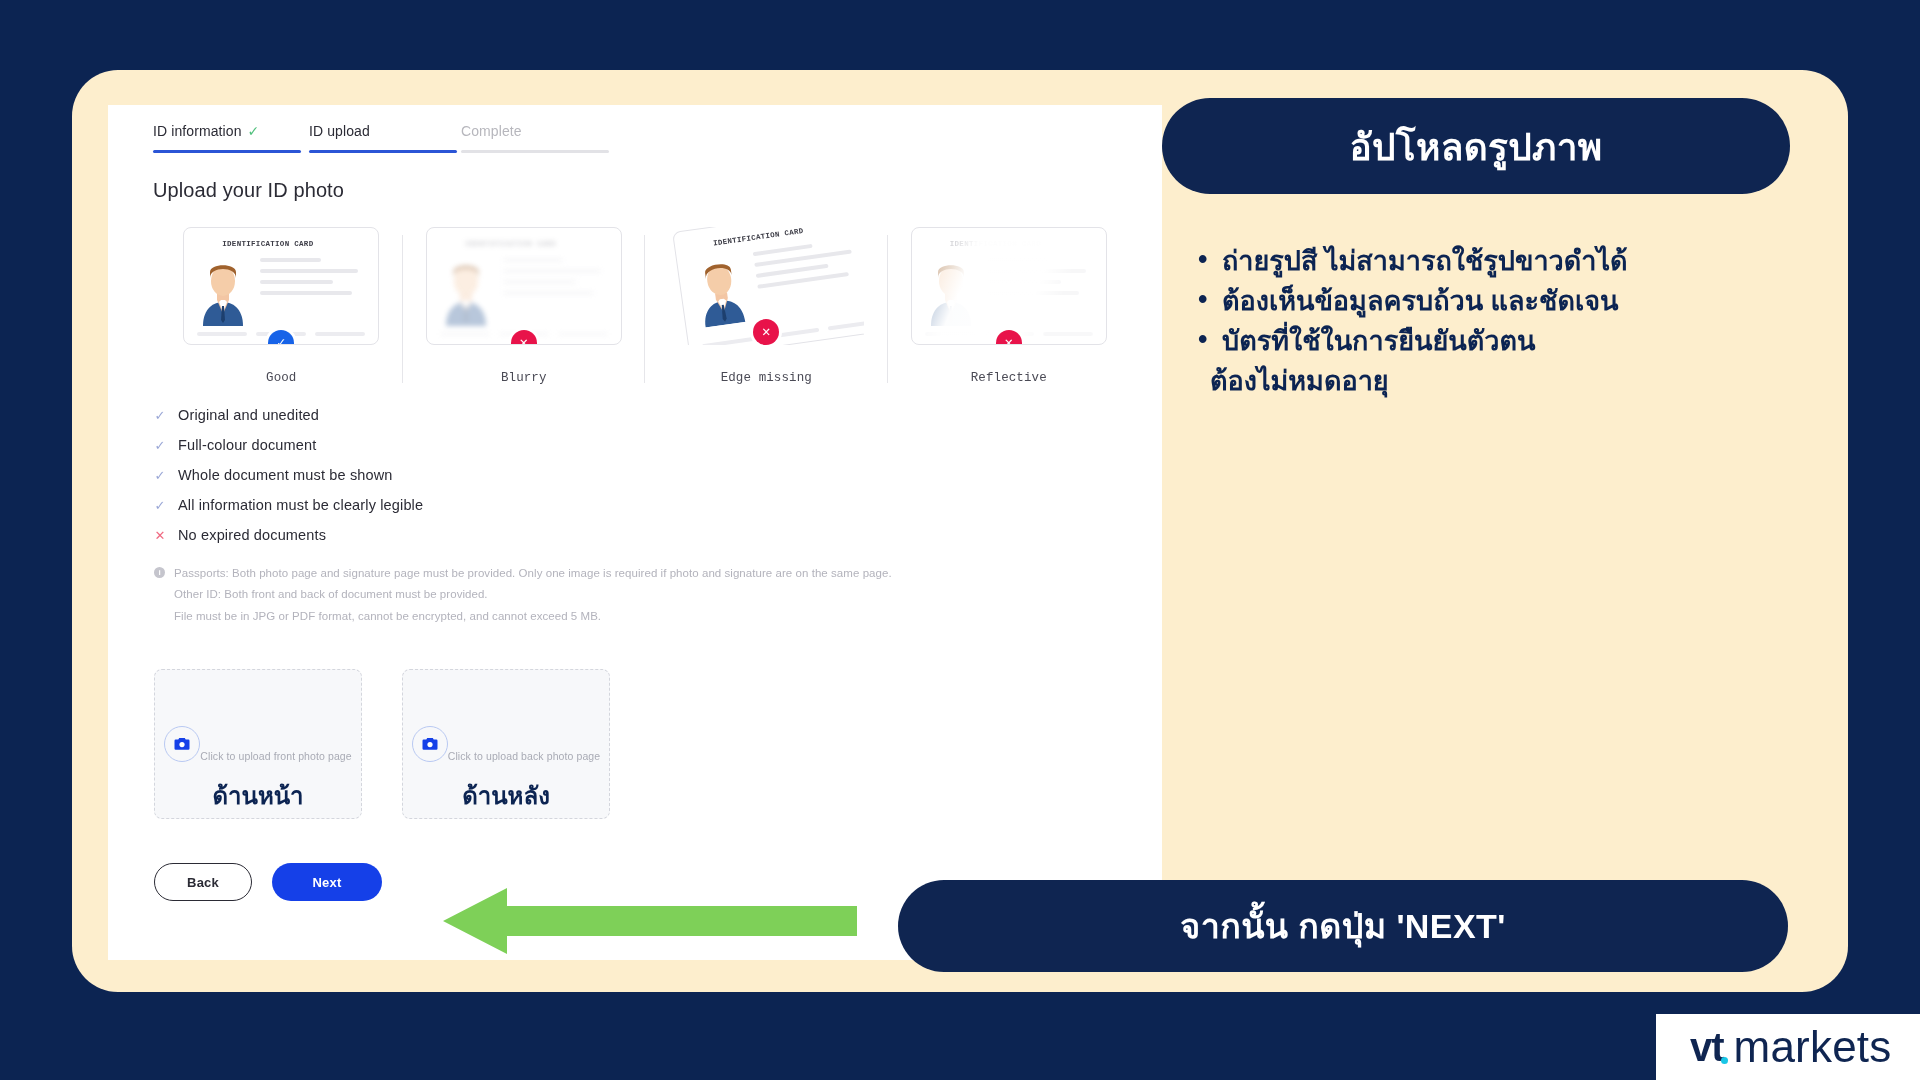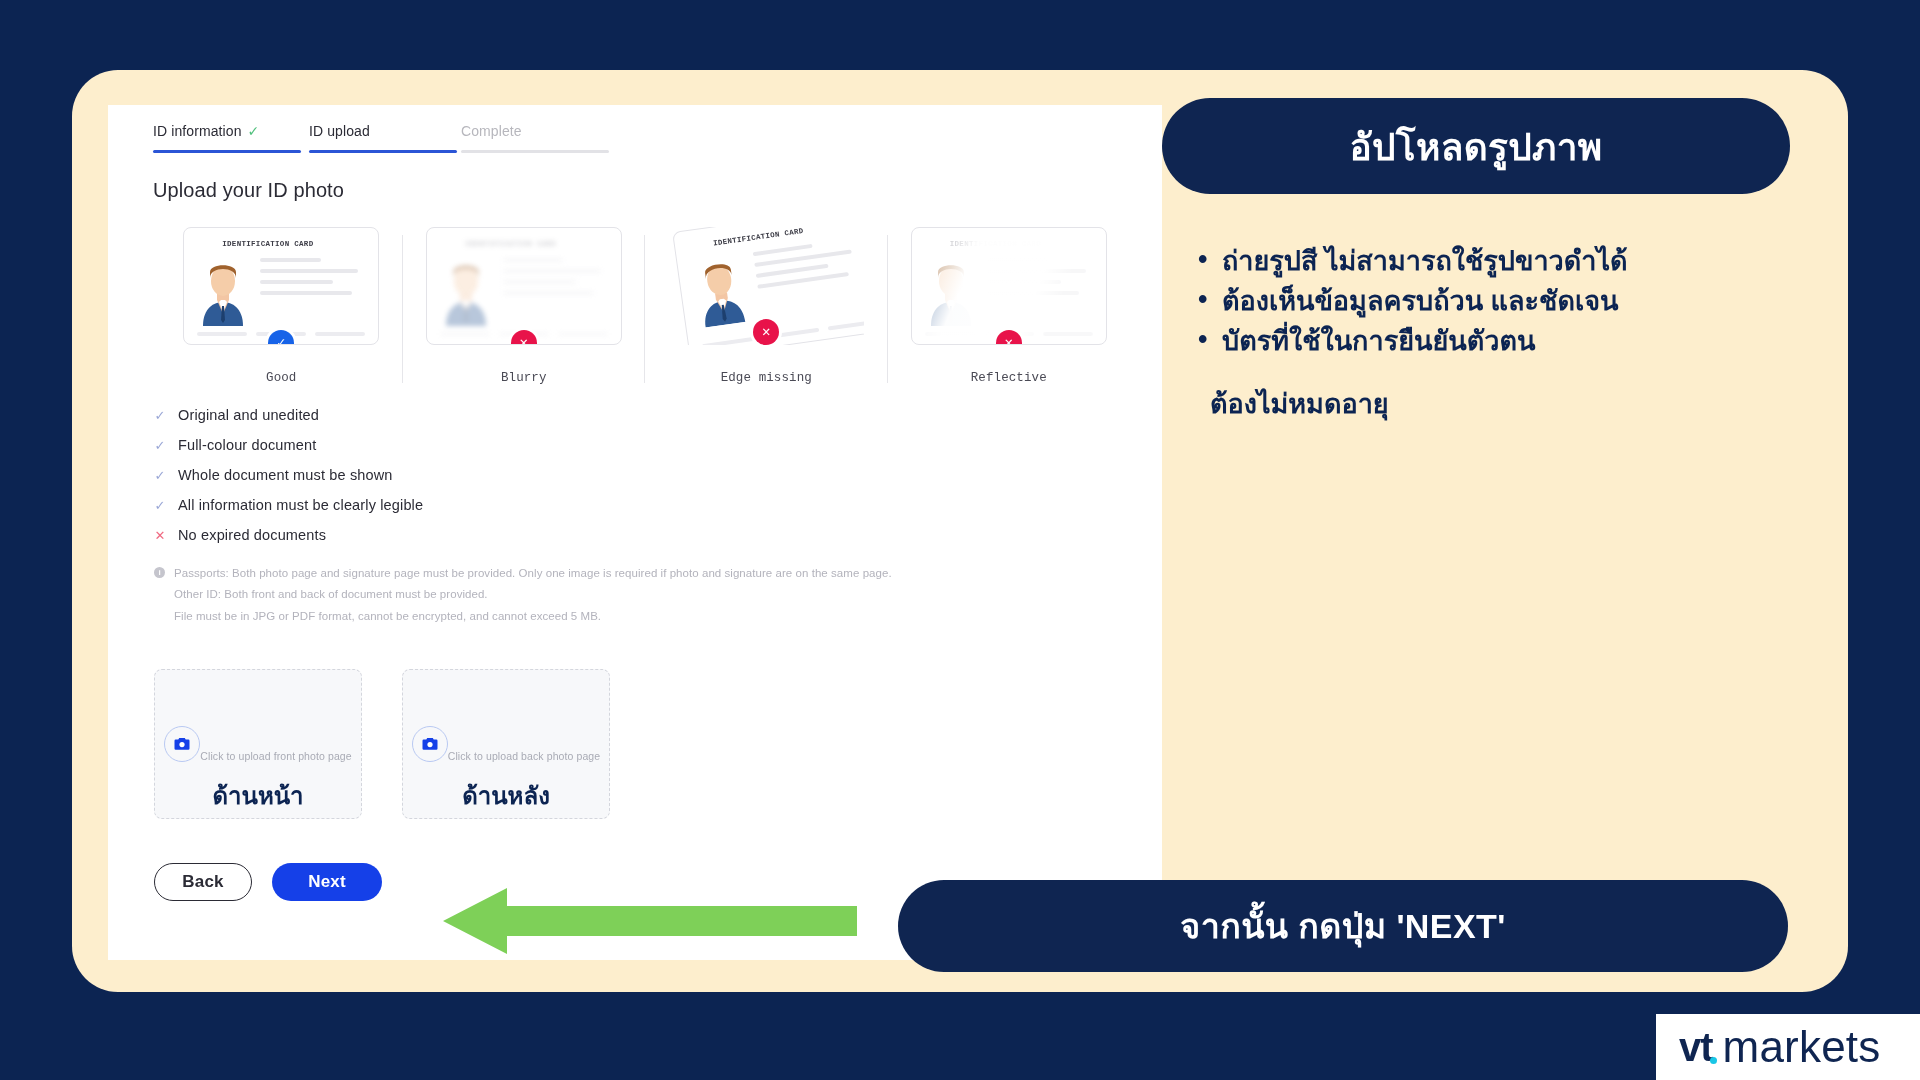--- a/index.html
+++ b/index.html
@@ -140,21 +140,21 @@
     position: absolute; left: 50%; transform: translateX(-50%);
     bottom: 3px;
     font-size: 24px; font-weight: 700; color: #0c2452; white-space: nowrap;
   }
 
   
   .btn-row { position: absolute; left: 46px; top: 758px; display: flex; gap: 20px; align-items: center; }
   .btn {
     height: 38px; border-radius: 19px;
     display: flex; align-items: center; justify-content: center;
-    font-size: 17px; font-weight: 700; letter-spacing: .2px;
+    font-size: 13px; font-weight: 700; letter-spacing: .2px;
     cursor: pointer;
   }
   .btn-back { width: 98px; background: #fff; border: 1.4px solid #2b2b35; color: #2b2b35; }
   .btn-next { width: 110px; background: #1540e8; color: #fff; }
 
   
   .green-arrow { position: absolute; left: 437px; top: 886px; width: 420px; height: 70px; }
 
   
   .title-pill {
@@ -168,36 +168,36 @@
   .bullets { position: absolute; left: 1196px; top: 242px; width: 610px; }
   .bullet {
     position: relative;
     color: #0c2452; font-size: 27px; font-weight: 700;
     line-height: 1.48;
     padding-left: 26px;
   }
   .bullet::before {
     content: "•"; position: absolute; left: 2px; top: -2px; font-size: 27px;
   }
-  .bullet .cont { display: block; margin-left: -12px; margin-top: 23px; }
+  .bullet .cont { display: block; margin-left: -12px; }
 
   .footer-pill {
     position: absolute; left: 898px; top: 880px;
     width: 890px; height: 92px;
     background: #0f2551; border-radius: 46px;
     display: flex; align-items: center; justify-content: center;
   }
   .footer-pill-text { color: #fff; font-size: 34px; font-weight: 700; letter-spacing: .4px; }
 
   
   .logo-box {
     position: absolute; left: 1656px; top: 1014px;
     width: 264px; height: 66px;
     background: #ffffff;
-    display: flex; align-items: center; padding-left: 23px; gap: 10px;
+    display: flex; align-items: center; padding-left: 34px; gap: 10px;
   }
   .logo-vt { font-size: 40px; font-weight: 700; color: #0f2551; letter-spacing: -1px; position: relative; }
   .logo-dot { position: absolute; right: -4px; bottom: 6px; width: 7px; height: 7px; border-radius: 50%; background: #19c6e6; }
   .logo-word { font-size: 44px; color: #0f2551; font-weight: 300; letter-spacing: .2px; }
 </style>
 </head>
 <body>
 
 <div class="stage">
 

